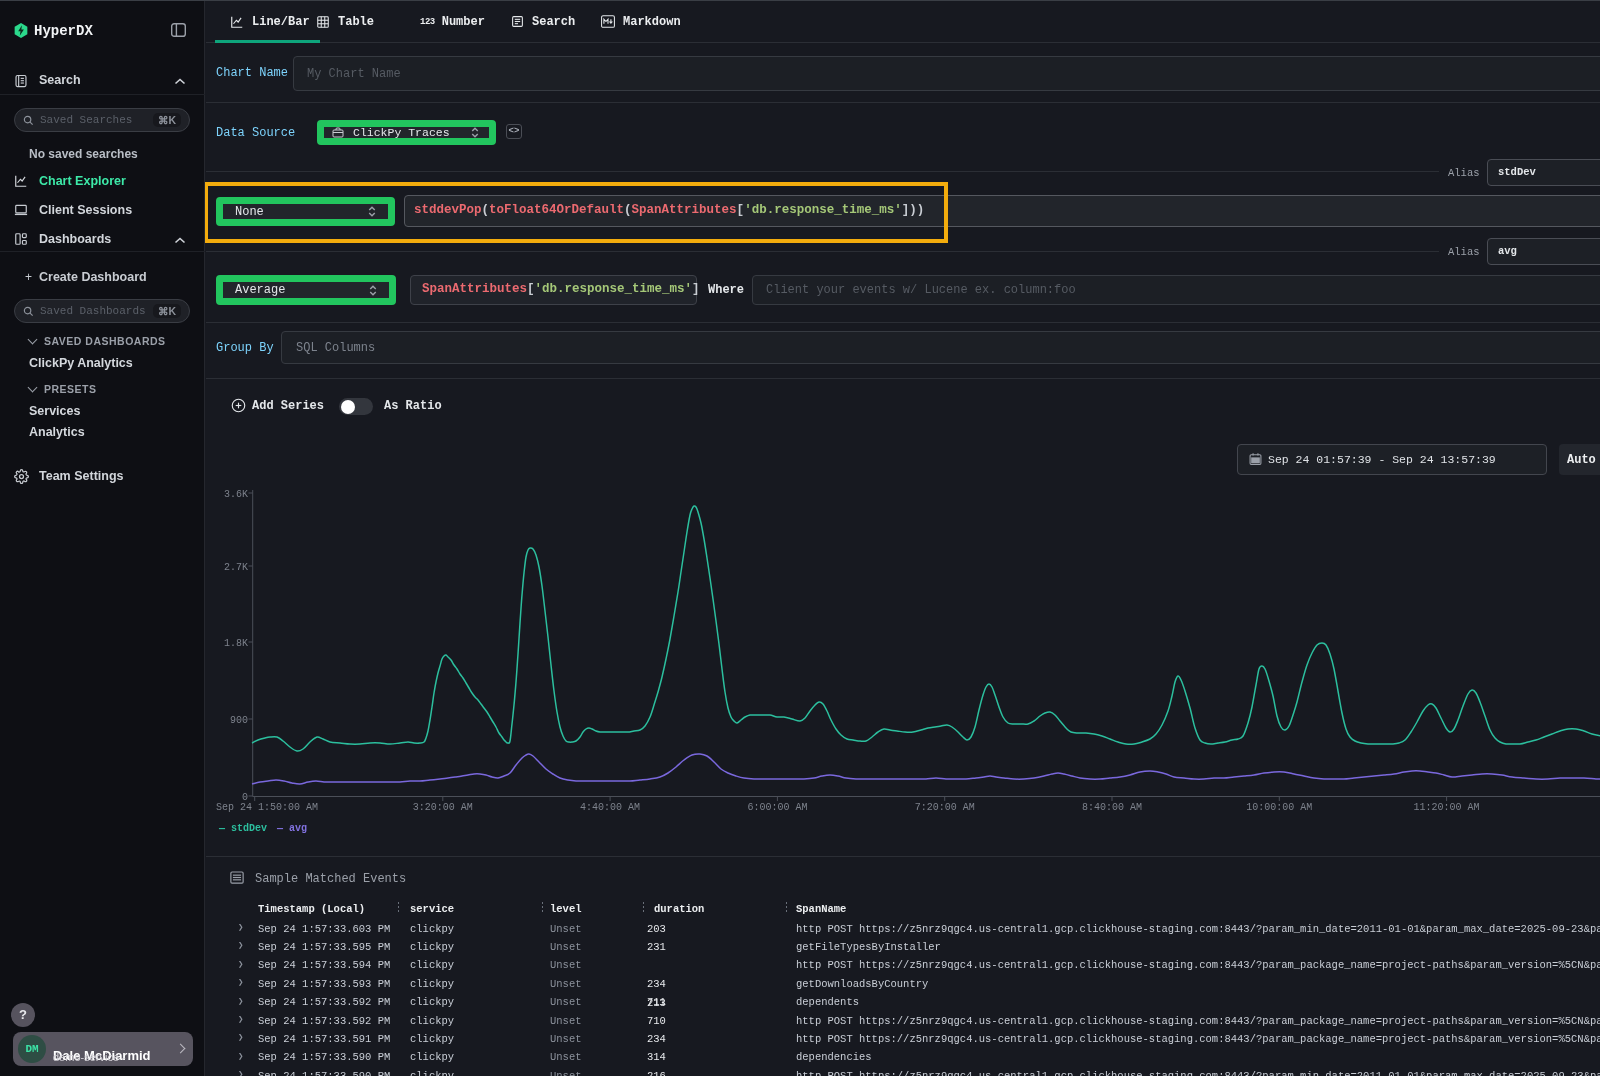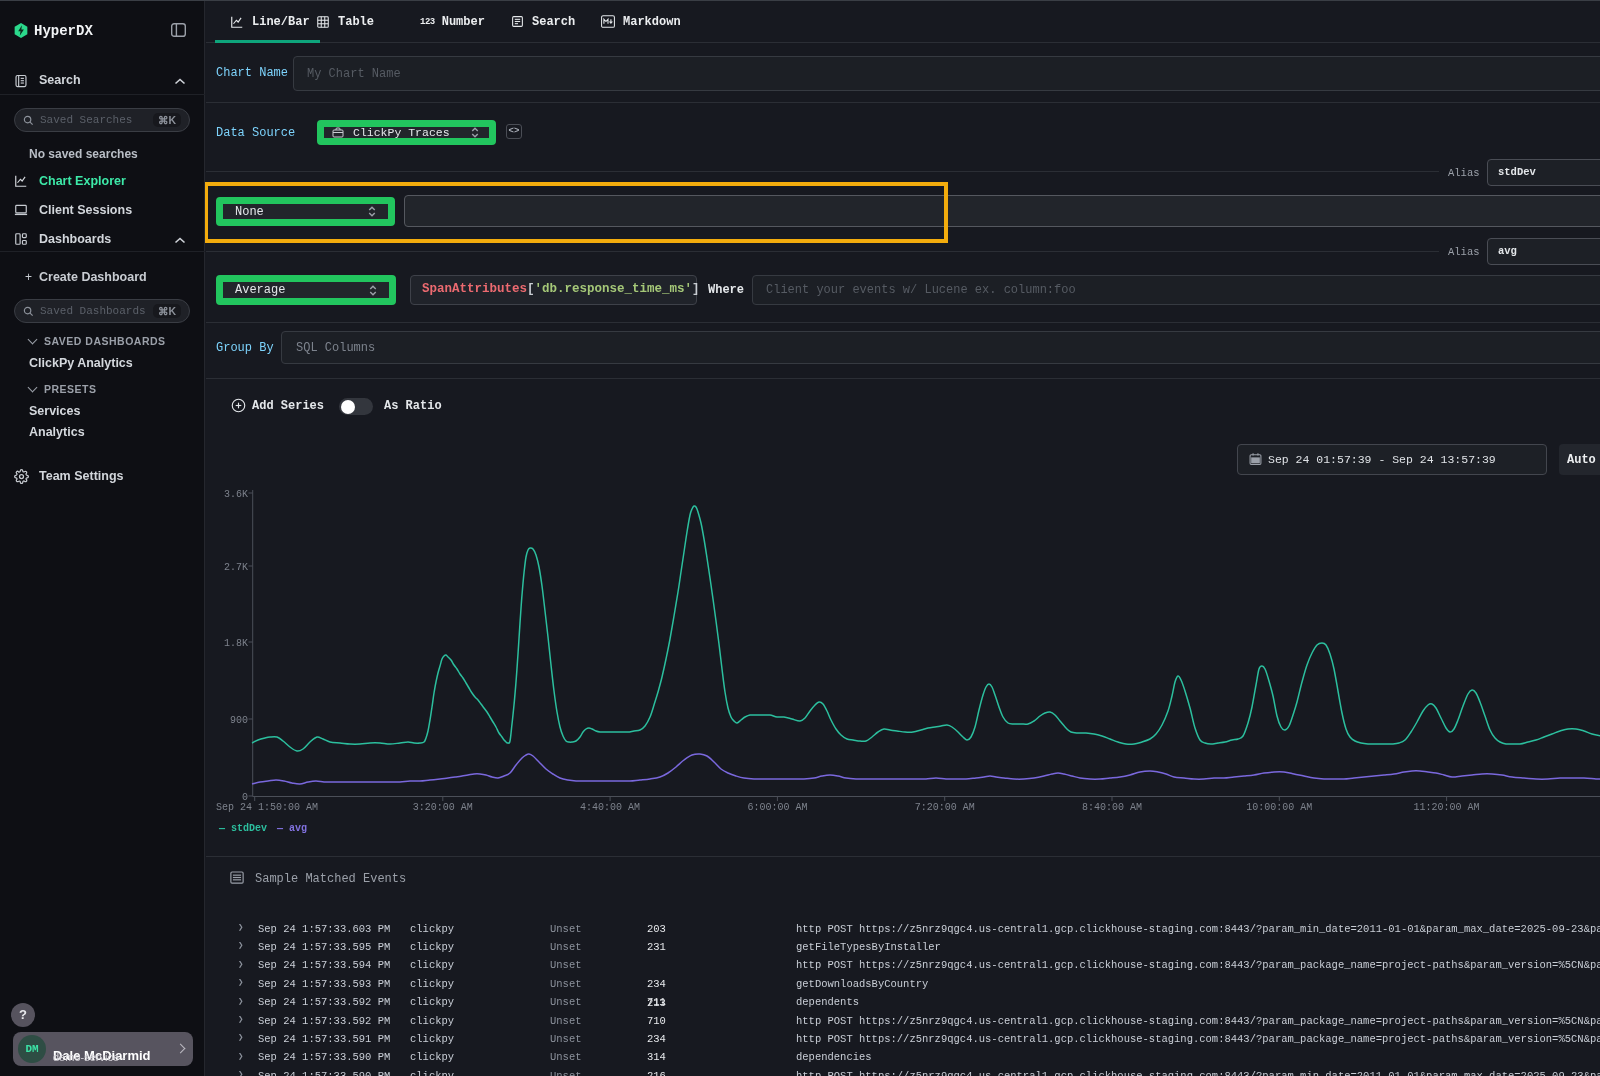--- a/index.html
+++ b/index.html
@@ -101,20 +101,21 @@
 
     <div class="abs" style="left:1242px;top:166px;font-size:10.5px;color:#9ba0a9;">Alias</div>
     <div class="input" style="left:1281px;top:158px;width:126px;height:27px;border-color:#4a4d55;background:#1d2026;"></div>
     <div class="abs" style="left:1292px;top:165px;font-size:10.5px;font-weight:bold;color:#e4e7ea;">stdDev</div>
 
     <div class="sel" style="left:10px;top:196px;width:179px;height:29px;">None<svg style="margin-left:auto" width="8" height="11" viewBox="0 0 10 14" fill="none" stroke="#9ba0a9" stroke-width="1.8">
           <path d="M1.5 5 L5 1.5 L8.5 5"></path>
           <path d="M1.5 9 L5 12.5 L8.5 9"></path>
         </svg></div>
     <div class="input" style="left:198px;top:194px;width:1215px;height:32px;background:#22252b;border-color:#55585f;"></div>
+    <div class="abs mono" style="left:208px;top:202px;font-size:12.5px;font-weight:bold;white-space:nowrap;"><span class="red">stddevPop</span><span class="gry">(</span><span class="red">toFloat64OrDefault</span><span class="gry">(</span><span class="red">SpanAttributes</span><span class="gry">[</span><span class="grn">'db.response_time_ms'</span><span class="gry">]))</span></div>
 
     <div class="abs" style="left:-2px;top:181px;width:744px;height:61px;border:4px solid #f3ac0d;"></div>
 
     <div class="hdiv" style="left:0;top:250px;width:1233px;"></div>
     <div class="abs" style="left:1242px;top:245px;font-size:10.5px;color:#9ba0a9;">Alias</div>
     <div class="input" style="left:1281px;top:237px;width:126px;height:27px;border-color:#4a4d55;background:#1d2026;"></div>
     <div class="abs" style="left:1292px;top:244px;font-size:10.5px;font-weight:bold;color:#e4e7ea;">avg</div>
 
     <div class="sel" style="left:10px;top:274px;width:180px;height:30px;">Average<svg style="margin-left:auto" width="8" height="11" viewBox="0 0 10 14" fill="none" stroke="#9ba0a9" stroke-width="1.8">
           <path d="M1.5 5 L5 1.5 L8.5 5"></path>
@@ -194,20 +195,31 @@
 
     <div class="hdiv" style="left:0;top:855px;width:1394px;"></div>
     <svg class="abs" style="left:24px;top:870px" width="14" height="13" viewBox="0 0 24 22" fill="none" stroke="#9ba0a9" stroke-width="2">
         <rect x="1.5" y="1.5" width="21" height="19" rx="2"></rect>
         <line x1="5" y1="7" x2="19" y2="7"></line>
         <line x1="5" y1="11" x2="19" y2="11"></line>
         <line x1="5" y1="15" x2="19" y2="15"></line>
       </svg>
     <div class="abs" style="left:49px;top:871px;font-size:12px;color:#9ba0a9;">Sample Matched Events</div>
     <div id="evtable" class="abs" style="left:0;top:898px;width:1394px;height:178px;overflow:hidden;">
+        <div class="abs" style="left:0;top:0;width:1394px;height:18px;font-weight:bold;color:#eceef0;font-size:10.5px;">
+<span class="abs" style="left:52px;top:4px;">Timestamp (Local)</span>
+<span class="abs vsep" style="left:192px;top:3px;"></span>
+          <span class="abs" style="left:204px;top:4px;">service</span>
+<span class="abs vsep" style="left:336px;top:3px;"></span>
+          <span class="abs" style="left:344px;top:4px;">level</span>
+<span class="abs vsep" style="left:437px;top:3px;"></span>
+          <span class="abs" style="left:448px;top:4px;">duration</span>
+<span class="abs vsep" style="left:580px;top:3px;"></span>
+          <span class="abs" style="left:590px;top:4px;">SpanName</span>
+</div>
 <div class="abs evrow" style="top:21.5px;">
 <span class="abs" style="left:32px;top:1.5px;color:#8b919b;font-size:9px;">❯</span>
 <span class="abs" style="left:52px;">Sep 24 1:57:33.603 PM</span>
 <span class="abs" style="left:204px;">clickpy</span>
 <span class="abs" style="left:344px;color:#8b919b;">Unset</span>
 <span class="abs" style="left:441px;color:#e8eaed;">203</span>
 <span class="abs" style="left:590px;white-space:nowrap;">http POST https://z5nrz9qgc4.us-central1.gcp.clickhouse-staging.com:8443/?param_min_date=2011-01-01&amp;param_max_date=2025-09-23&amp;param_extra=1</span>
 </div>
 <div class="abs evrow" style="top:39.9px;">
 <span class="abs" style="left:32px;top:1.5px;color:#8b919b;font-size:9px;">❯</span>

